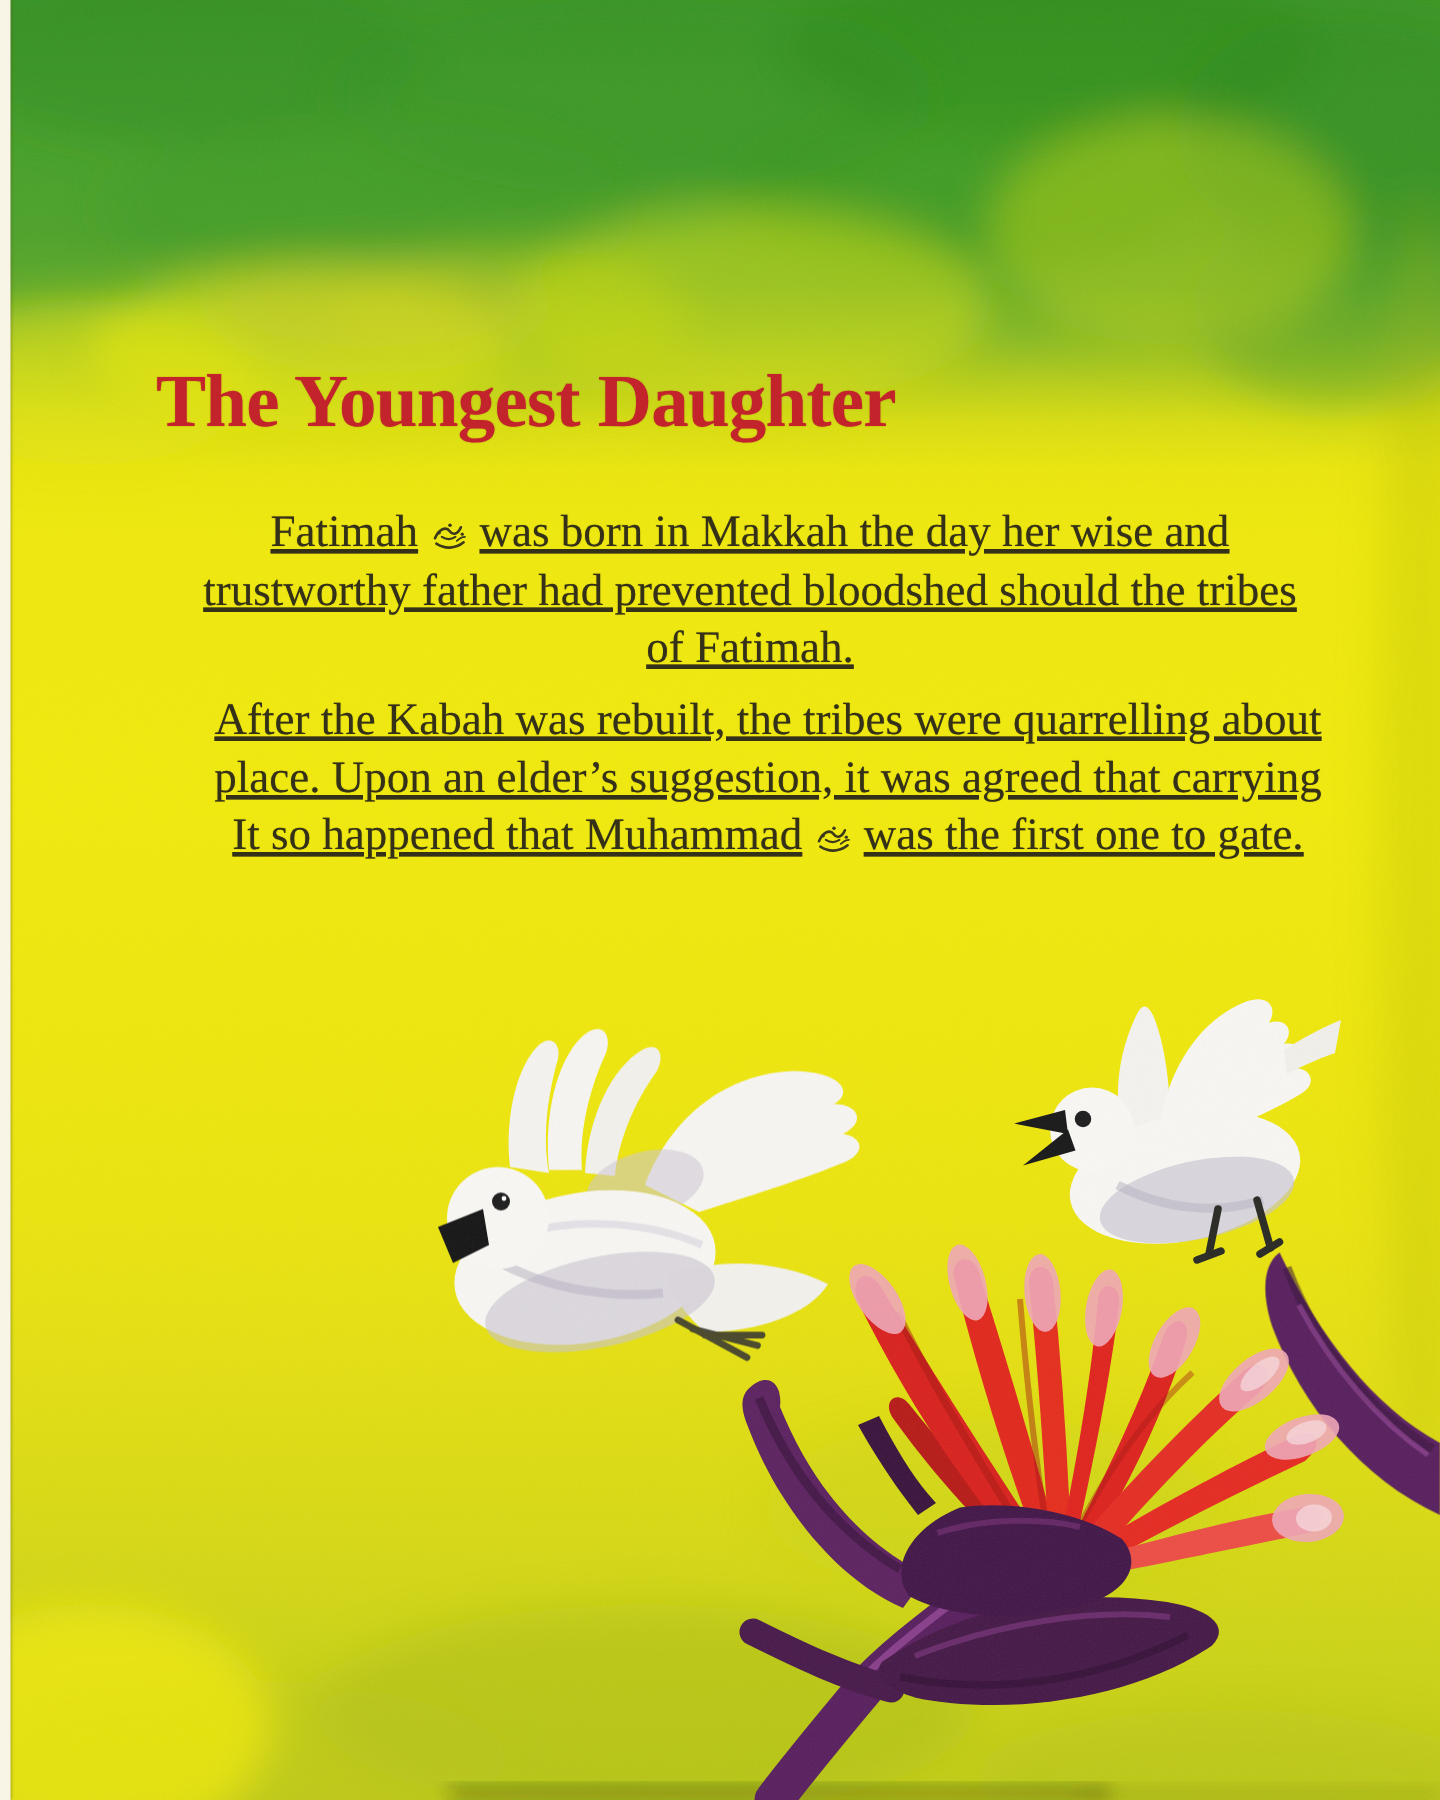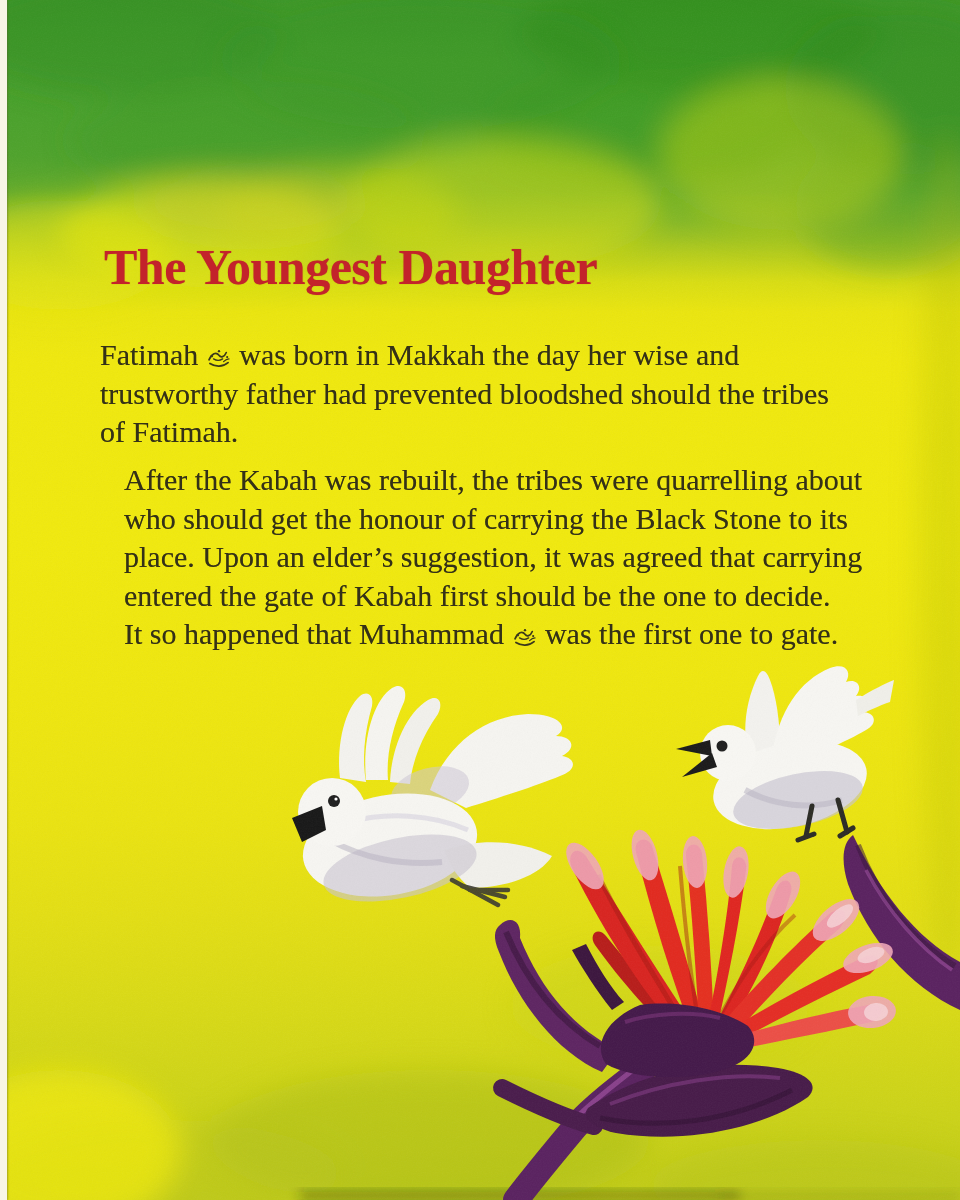--- a/index.html
+++ b/index.html
@@ -4,34 +4,35 @@
 <style>
   html,body{margin:0;padding:0;background:#1e1e1e;}
   .page{
     position:relative;width:960px;height:1200px;overflow:hidden;
     font-family:"Liberation Serif", serif;
     background:linear-gradient(180deg,
       #3e9826 0%, #47a02b 5%, #4ba22c 10%, #4fa32c 13%, #5fa92c 16%,
       #84b827 18.5%, #b3cc1c 21%, #d9de13 23.5%, #ebe60f 26%, #f0e90e 30%,
       #f1ea0e 45%, #efe70f 58%, #ebe411 68%, #e4df14 76%, #d9da16 84%,
       #cdd418 92%, #c3cd19 100%);
+    text-align:center;
   }
   svg.paint{position:absolute;left:0;top:0;width:960px;height:1200px;display:block;}
   .edge-margin{position:absolute;left:0;top:0;width:7px;height:1200px;background:#f8f5e6;box-shadow:1px 0 2px rgba(90,90,40,.45);z-index:4;}
   .text-layer{position:absolute;left:0;top:0;width:960px;z-index:3;}
   .page-title{
     position:absolute;left:104px;top:242px;margin:0;
     font-size:50px;font-weight:700;line-height:1;letter-spacing:-0.5px;
     color:#c3232b;text-shadow:0 0 1px rgba(150,25,30,.45);
   }
   .story{position:absolute;left:100px;top:336px;width:800px;color:#343118;
     font-size:30px;line-height:38.5px;text-shadow:0 0 .6px rgba(50,46,20,.55);}
   .para{margin:0;}
   .para.second{margin-top:9.5px;margin-left:24px;}
-  .story .line{white-space:nowrap;height:38.5px;}
+  .story .line{white-space:nowrap;height:38.5px;text-decoration:underline;}
   .honorific{display:inline-block;width:24px;height:20px;margin:0 8px 0 9px;vertical-align:-3px;}
   .hidden-defs{position:absolute;width:0;height:0;overflow:hidden;}
 </style>
 </head>
 <body>
 
 <svg class="hidden-defs" aria-hidden="true">
   <defs>
     <symbol id="honorific-glyph" viewBox="0 0 26 22">
       <g fill="none" stroke="#3b381c" stroke-linecap="round">
@@ -202,23 +203,21 @@
     <div class="story">
       <div class="para first">
         <div class="line"><span>Fatimah</span><svg class="honorific" viewBox="0 0 26 22">
               <use href="#honorific-glyph"></use>
             </svg><span>was born in Makkah the day her wise and</span></div>
         <div class="line">trustworthy father had prevented bloodshed should the tribes</div>
         <div class="line">of Fatimah.</div>
       </div>
       <div class="para second">
         <div class="line">After the Kabah was rebuilt, the tribes were quarrelling about</div>
-        <div class="line">who should get the honour of carrying the Black Stone to its</div>
         <div class="line">place. Upon an elder’s suggestion, it was agreed that carrying</div>
-        <div class="line">entered the gate of Kabah first should be the one to decide.</div>
         <div class="line"><span>It so happened that Muhammad</span><svg class="honorific" viewBox="0 0 26 22">
               <use href="#honorific-glyph"></use>
             </svg><span>was the first one to gate.</span></div>
       </div>
     </div>
   </div>
 
 </div>
 
 </body></html>

